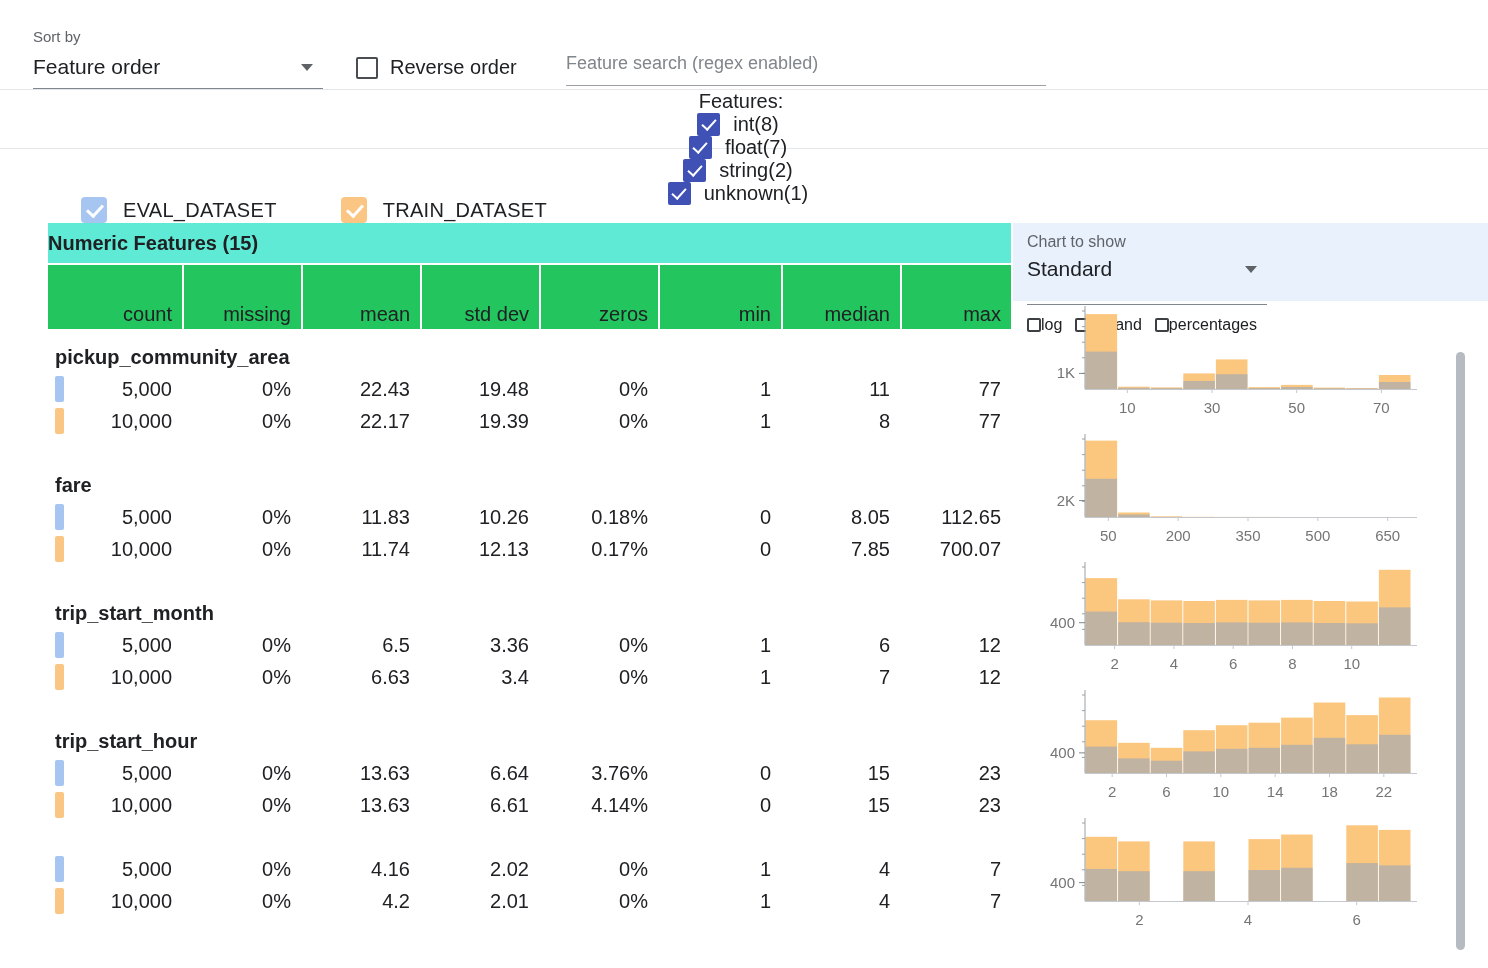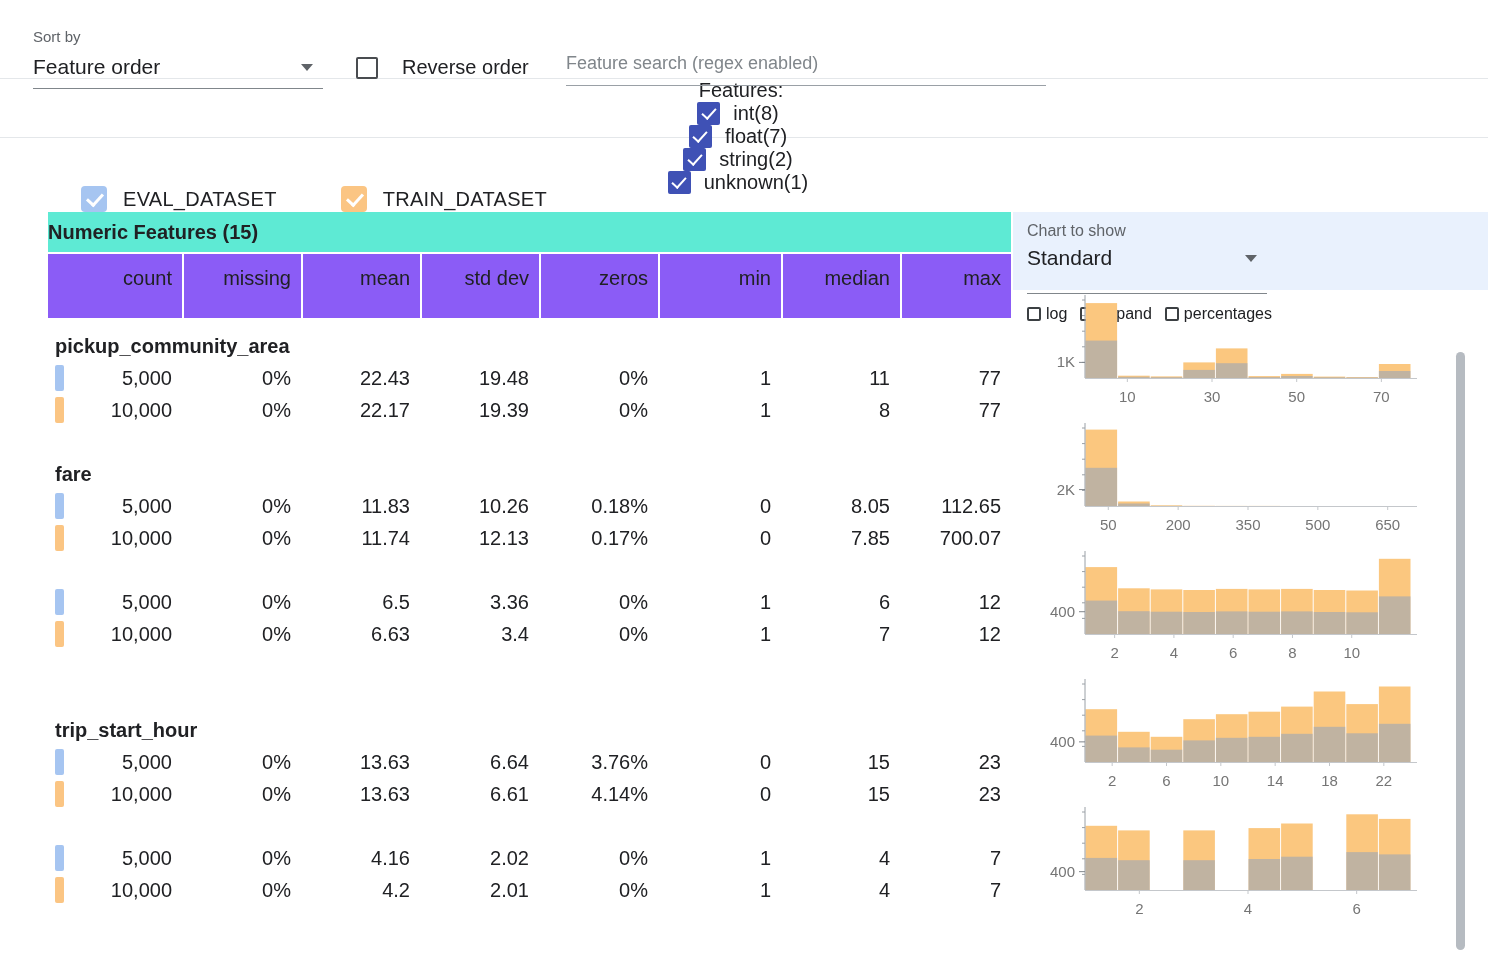--- a/index.html
+++ b/index.html
@@ -1,26 +1,26 @@
 <!DOCTYPE html>
 <html><head>
 <meta charset="utf-8">
 <style>
   html,body{margin:0;padding:0;width:1488px;height:968px;overflow:hidden;background:#fff;
     font-family:"Liberation Sans",sans-serif;color:#202124;}
   *{box-sizing:border-box;}
 
   
-  .toolbar{position:relative;height:79px;border-bottom:1px solid #e4e7ea;}
+  .toolbar{position:relative;height:90px;border-bottom:1px solid #e4e7ea;}
   .sortby-label{position:absolute;left:33px;top:28px;font-size:15px;color:#5f6368;}
   .sort-select{position:absolute;left:33px;top:55px;width:290px;display:flex;justify-content:space-between;
     align-items:center;font-size:21px;border-bottom:1px solid #80868b;padding-bottom:9px;cursor:pointer;}
   .caret{width:0;height:0;border-left:6px solid transparent;border-right:6px solid transparent;
     border-top:7px solid #5f6368;margin-right:10px;}
-  .reverse{position:absolute;left:356px;top:56px;display:flex;align-items:center;gap:24px;font-size:20px;cursor:pointer;}
+  .reverse{position:absolute;left:356px;top:56px;display:flex;align-items:center;gap:12px;font-size:20px;cursor:pointer;}
   .box-empty{width:22px;height:22px;border:2px solid #494c50;border-radius:2px;background:#fff;flex:none;}
   .search-input{position:absolute;left:566px;top:53px;width:480px;border:0;border-bottom:1px solid #9aa0a6;
     font-size:18px;padding:0 0 11px 0;outline:none;background:transparent;font-family:inherit;color:#202124;}
   .search-input::placeholder{color:#80868b;}
 
   
   .filter-row{height:59px;border-bottom:1px solid #e4e7ea;display:flex;align-items:center;
     padding-left:33px;font-size:20px;flex-direction:column;}
   .filter-label{margin-right:39px;}
   .filter-item{display:flex;align-items:center;margin-right:45px;gap:13px;cursor:pointer;}
@@ -36,36 +36,36 @@
   .cb-ds::after{content:"";position:absolute;left:9px;top:4px;width:7px;height:13px;
     border:solid #fff;border-width:0 3px 3px 0;transform:rotate(42deg);}
 
   
   .main{display:flex;padding-left:48px;}
   .left-col{width:963px;flex:none;}
   .title-bar{height:40px;background:#5eead4;display:flex;align-items:center;
     font-size:20px;font-weight:bold;}
   .col-headers{margin-top:2px;height:64px;}
   .stat-grid{display:grid;grid-template-columns:134px 117px 117px 117px 117px 121px 117px 109px;column-gap:2px;}
-  .hcell{background:#8b5cf6;display:flex;align-items:flex-end;justify-content:flex-end;
-    padding:0 10px 28px 0;font-size:20px;}
+  .hcell{background:#22c55e;display:flex;align-items:flex-end;justify-content:flex-end;
+    padding:0 10px 3px 0;font-size:20px;}
   .feature-block{height:128px;padding-top:12px;}
   .feature-name{font-weight:bold;font-size:20px;padding-left:7px;height:32px;display:flex;align-items:center;}
   .value-row{position:relative;height:32px;align-items:center;font-size:20px;}
   .value-row .cell{text-align:right;padding-right:10px;}
   .chip{position:absolute;left:7px;top:3px;width:9px;height:26px;border-radius:2px;}
 
   
   .right-col{width:475px;margin-left:2px;flex:none;}
   .chart-panel{height:78px;background:#e9f1fd;padding:10px 0 0 14px;}
   .cp-title{font-size:16px;color:#5f6368;}
   .cp-select{width:240px;display:flex;justify-content:space-between;align-items:center;font-size:21px;
     border-bottom:1px solid #80868b;padding:6px 0 23px 0;cursor:pointer;}
   .cp-toggles{display:flex;align-items:center;margin-top:11px;}
-  .toggle{display:flex;align-items:center;gap:5px;font-size:16px;margin-right:13px;cursor:pointer;}
+  .toggle{display:flex;align-items:center;font-size:16px;margin-right:13px;cursor:pointer;}
   .box-sm{width:14px;height:14px;border:2px solid #3c4043;border-radius:2px;background:#fff;flex:none;}
   .chart-block{height:128px;}
   svg.hist{display:block;}
   .axis-label{fill:#757575;font-size:15px;font-family:"Liberation Sans",sans-serif;}
 
   .scrollbar{position:absolute;right:23px;top:352px;width:9px;height:598px;background:#b6bbc1;border-radius:5px;}
 </style>
 </head>
 <body>
 
@@ -173,20 +173,21 @@
             <div class="cell">11.74</div>
             <div class="cell">12.13</div>
             <div class="cell">0.17%</div>
             <div class="cell">0</div>
             <div class="cell">7.85</div>
             <div class="cell">700.07</div>
           </div>
   </div>
 
   <div class="feature-block">
+    <div class="feature-name">trip_start_month</div>
     <div class="value-row stat-grid">
       <span class="chip" style="background: rgb(166, 197, 241);"></span>
     <div class="cell">5,000</div>
             <div class="cell">0%</div>
             <div class="cell">6.5</div>
             <div class="cell">3.36</div>
             <div class="cell">0%</div>
             <div class="cell">1</div>
             <div class="cell">6</div>
             <div class="cell">12</div>

